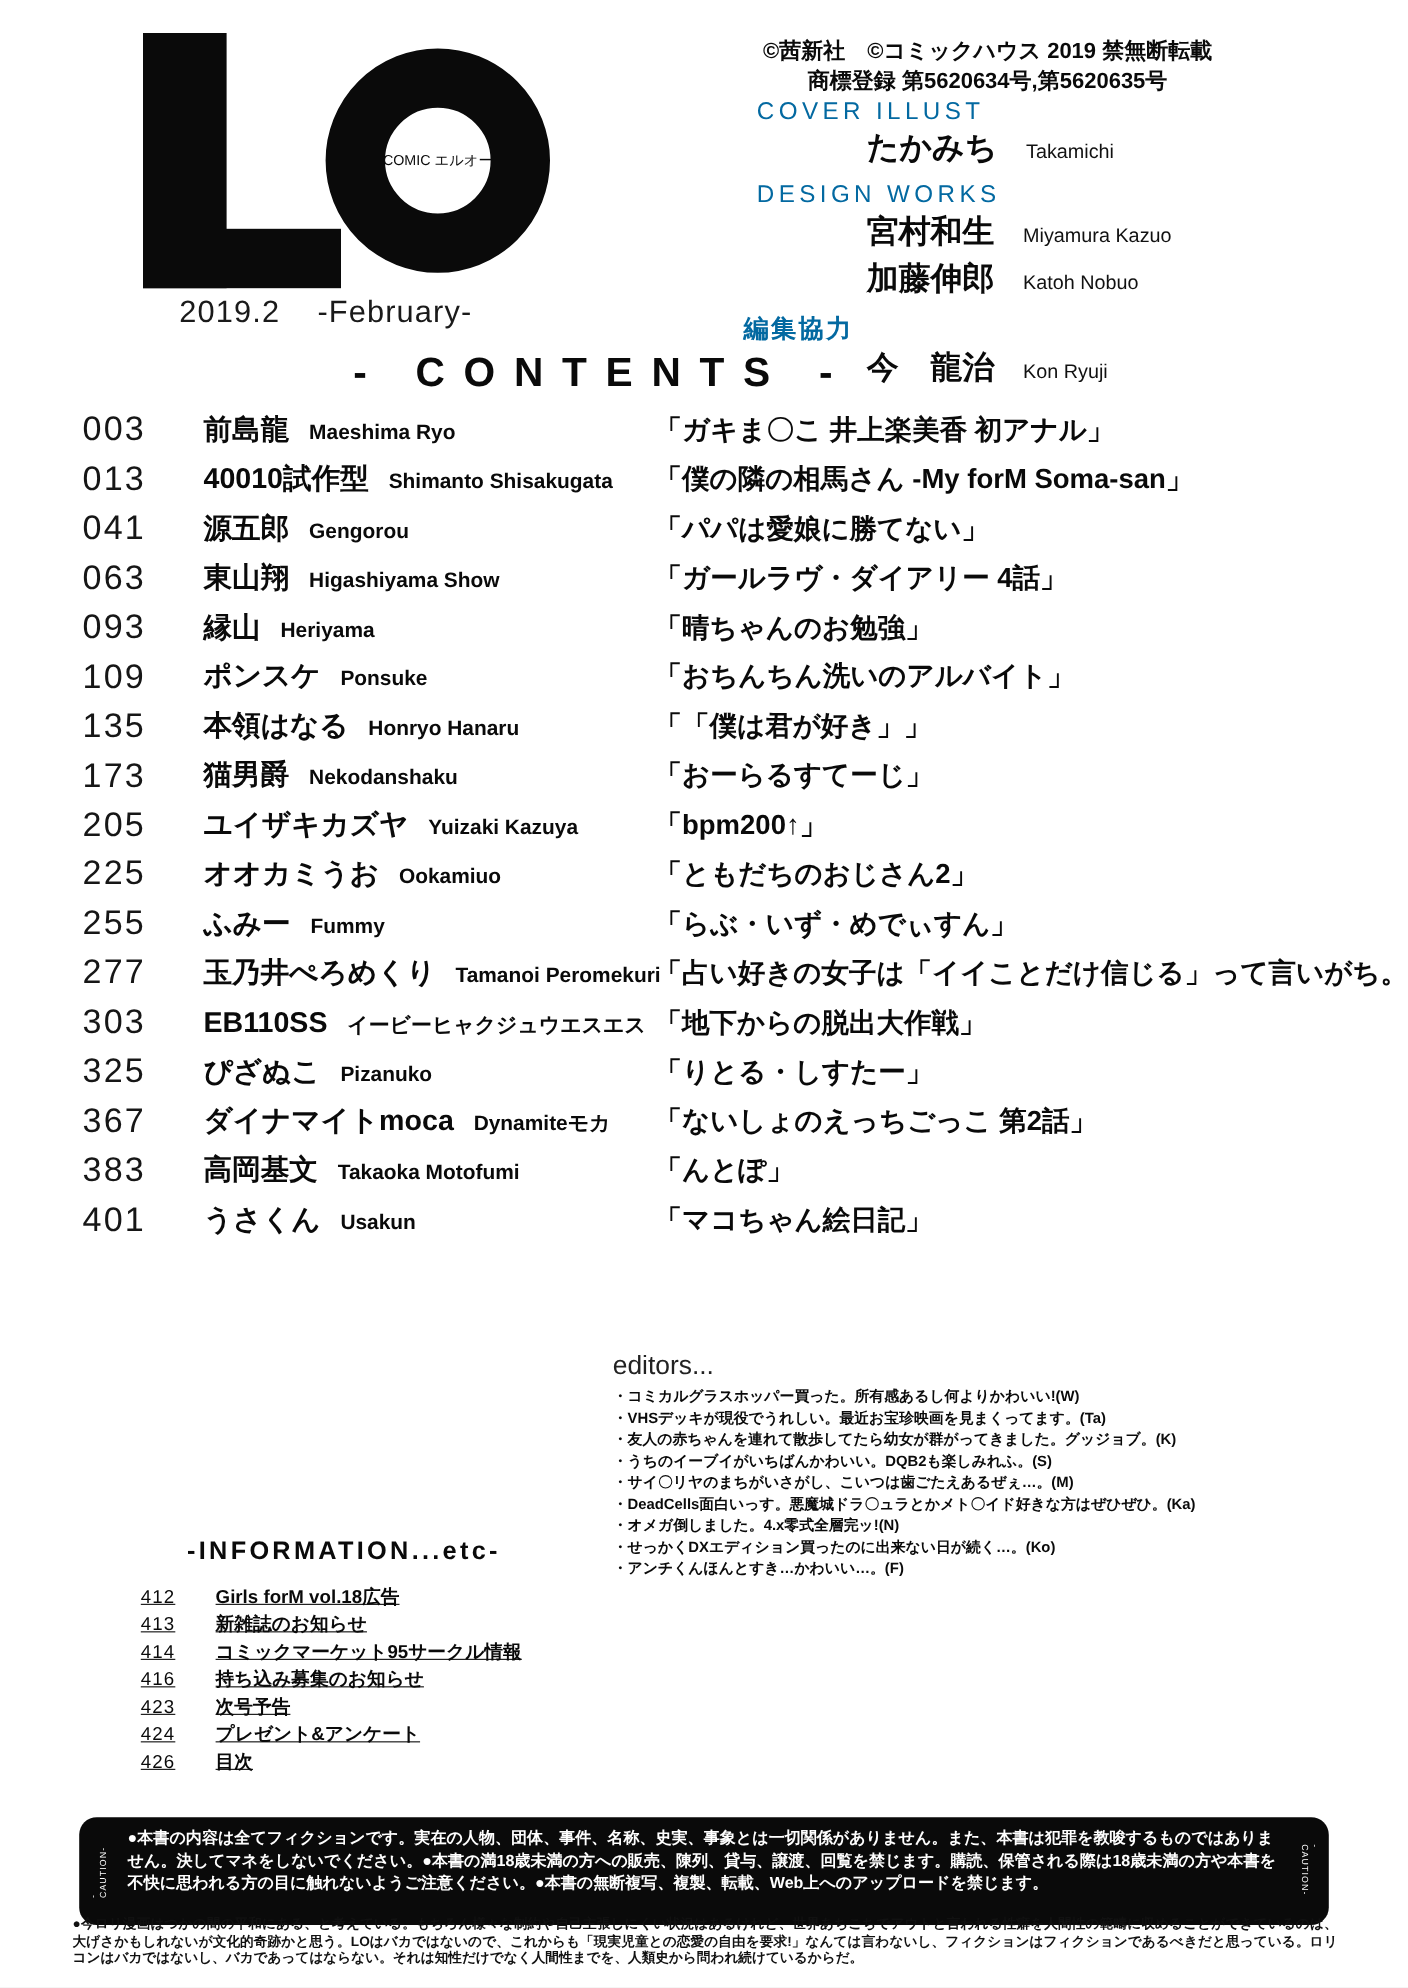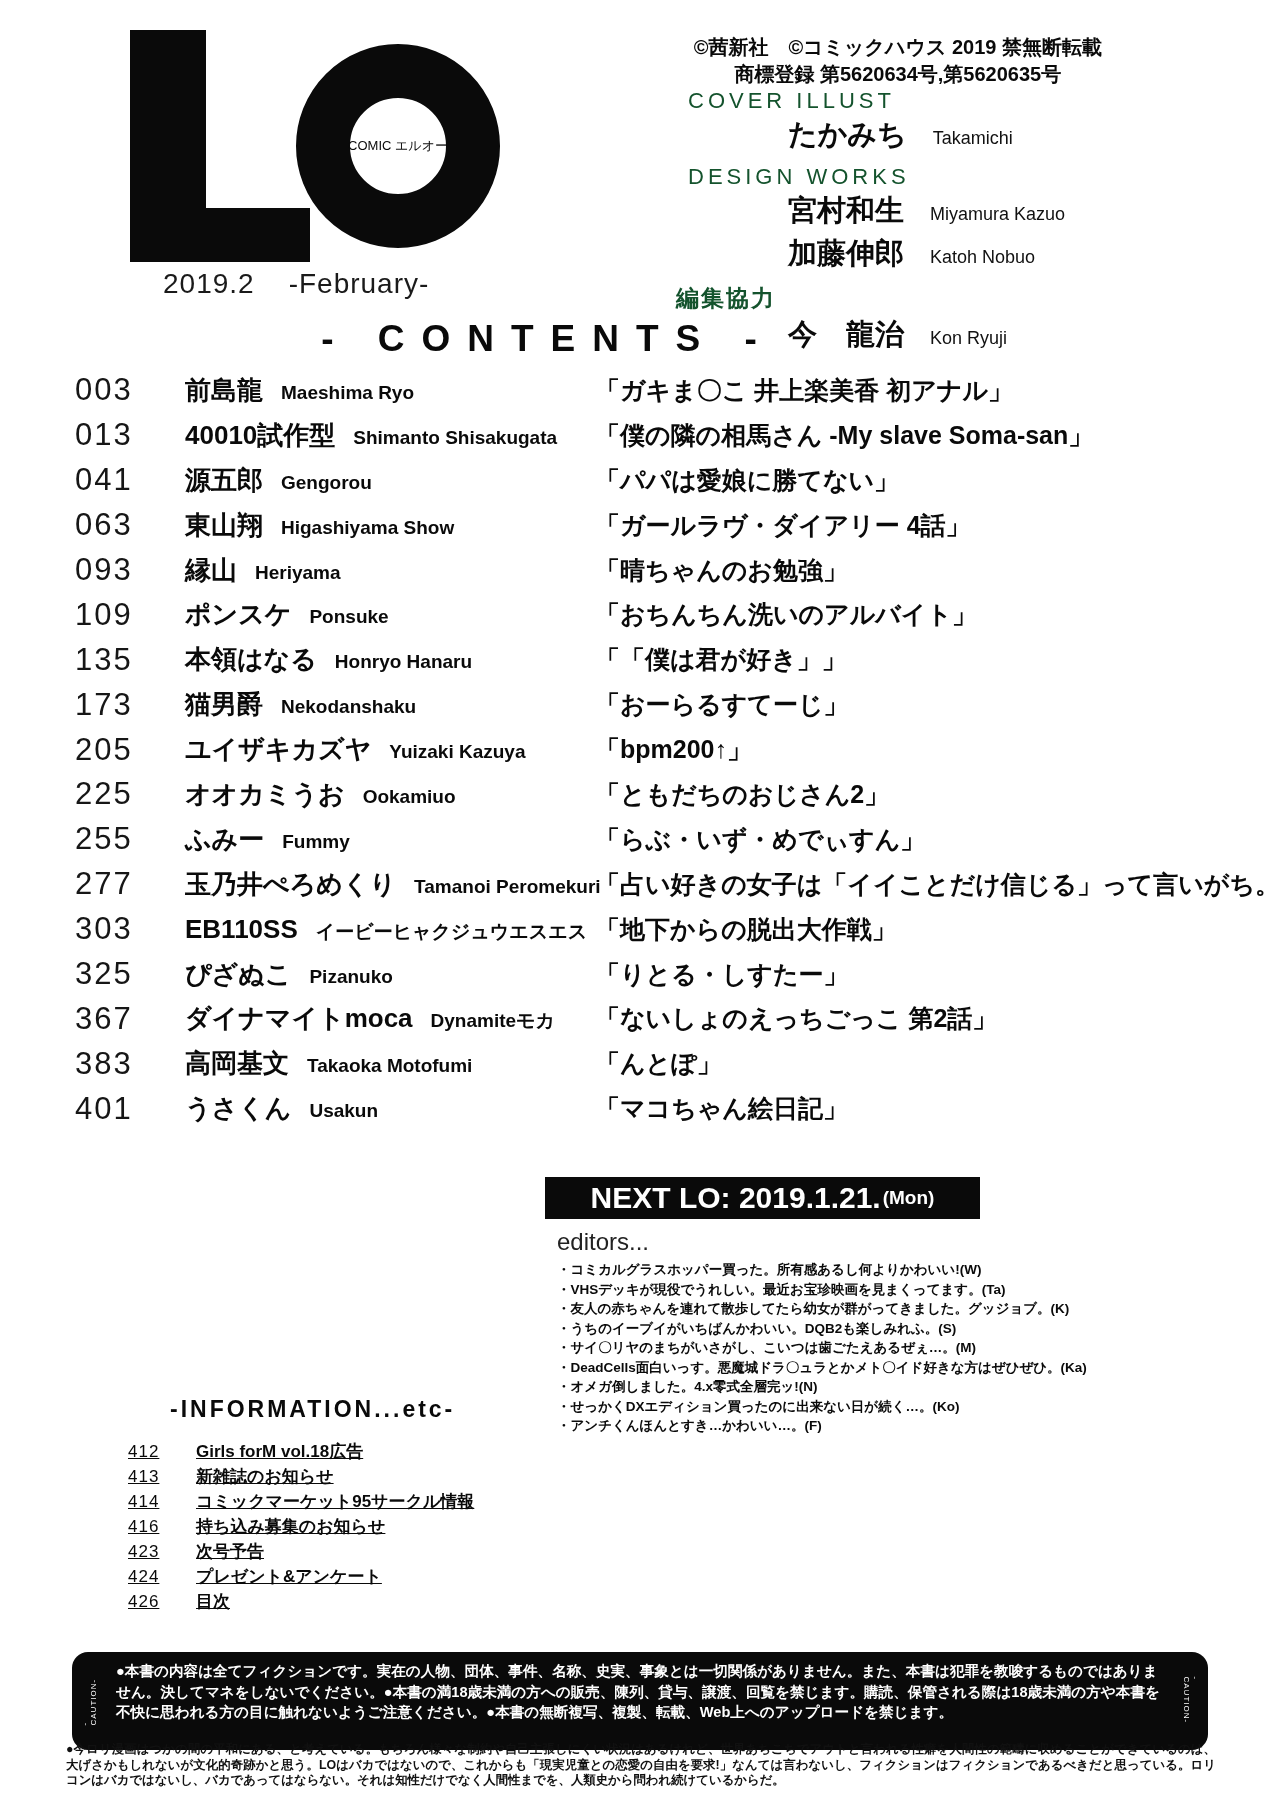--- a/index.html
+++ b/index.html
@@ -17,21 +17,21 @@
     border:54px solid #0a0a0a;border-radius:50%;
     display:flex;align-items:center;justify-content:center;
   }
   .logo-o-label{font-size:13px;letter-spacing:0px;white-space:nowrap;color:#0a0a0a;font-weight:400;}
   .issue-line{position:absolute;left:163px;top:268px;font-size:28px;letter-spacing:1px;color:#1a1a1a;}
   .issue-line .month{margin-left:34px;}
   
   .copyright{position:absolute;right:178px;top:34px;text-align:center;font-weight:700;font-size:20px;line-height:27px;white-space:nowrap;}
   
   .credits{position:absolute;left:640px;top:88px;width:480px;}
-  .credit-role{font-size:22px;letter-spacing:4px;margin-left:48px;font-weight:400;color:#14532d;}
+  .credit-role{font-size:22px;letter-spacing:4px;margin-left:48px;font-weight:400;color:#0369a1;}
   .credit-role.jp{font-size:23px;font-weight:700;letter-spacing:2px;margin-left:36px;}
   .credit-name-row{margin-left:148px;margin-top:1px;margin-bottom:3px;white-space:nowrap;display:flex;align-items:baseline;}
   .credit-name{font-size:29px;font-weight:700;}
   .credit-romaji{font-size:18px;margin-left:26px;color:#111;font-weight:400;}
   .gap8{margin-top:9px;}
   
   .contents-heading{
     position:absolute;left:0;top:318px;width:1095px;text-align:center;
     font-size:37px;font-weight:600;letter-spacing:17px;white-space:nowrap;
   }
@@ -134,21 +134,21 @@
         </span>
         <span class="c-title">「ガキま〇こ 井上楽美香 初アナル」</span>
       </div>
 
       <div class="c-row">
         <span class="c-page">013</span>
         <span class="c-author">
           <span class="c-name">40010試作型</span>
           <span class="c-romaji">Shimanto Shisakugata</span>
         </span>
-        <span class="c-title">「僕の隣の相馬さん -My slave Soma-san」</span>
+        <span class="c-title">「僕の隣の相馬さん -My forM Soma-san」</span>
       </div>
 
       <div class="c-row">
         <span class="c-page">041</span>
         <span class="c-author">
           <span class="c-name">源五郎</span>
           <span class="c-romaji">Gengorou</span>
         </span>
         <span class="c-title">「パパは愛娘に勝てない」</span>
       </div>
@@ -274,24 +274,20 @@
       <div class="c-row">
         <span class="c-page">401</span>
         <span class="c-author">
           <span class="c-name">うさくん</span>
           <span class="c-romaji">Usakun</span>
         </span>
         <span class="c-title">「マコちゃん絵日記」</span>
       </div>
     </div>
 
-  <div class="next-lo">
-    <span class="main">NEXT LO: 2019.1.21.</span>
-    <span class="suffix">(Mon)</span>
-  </div>
 
   <div class="info">
     <div class="info-heading">-INFORMATION...etc-</div>
     <div class="info-list">
 
         <div class="i-row">
           <span class="i-page">412</span>
           <span class="i-label">Girls forM vol.18広告</span>
         </div>
 

